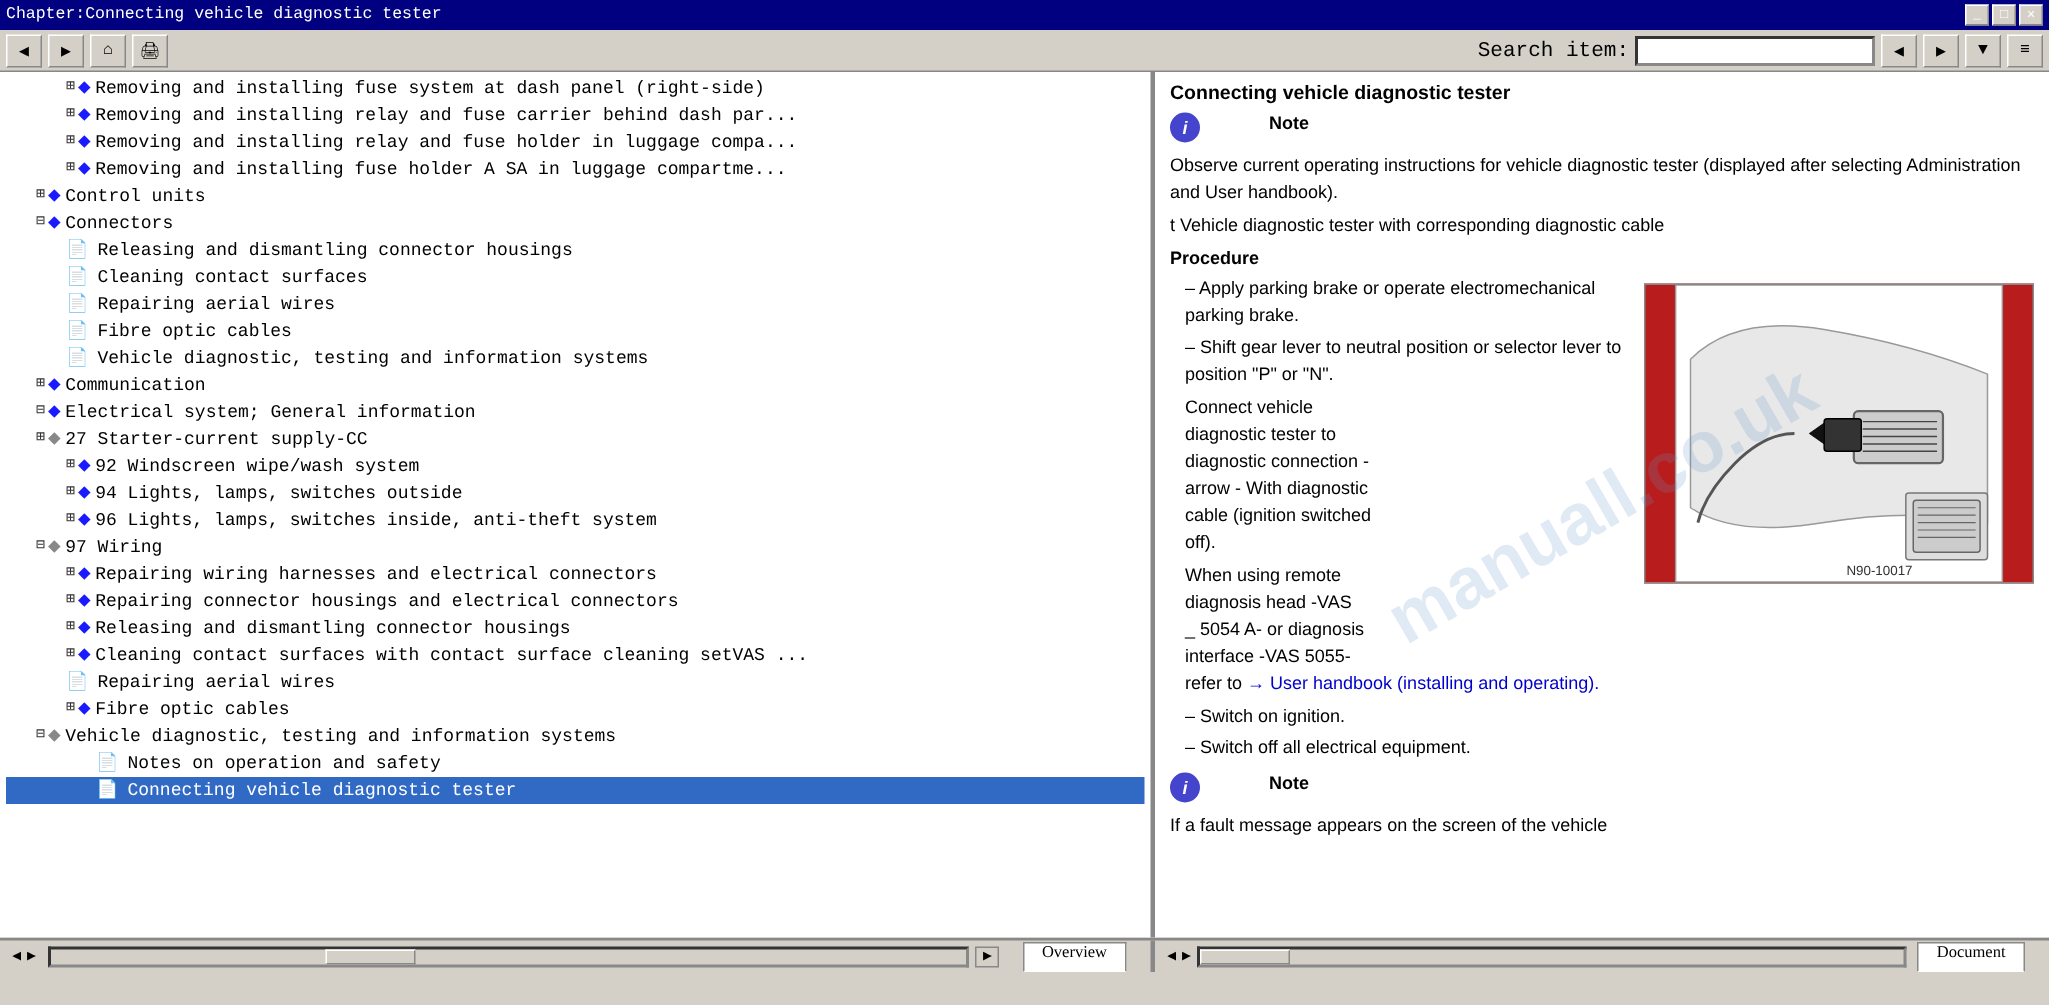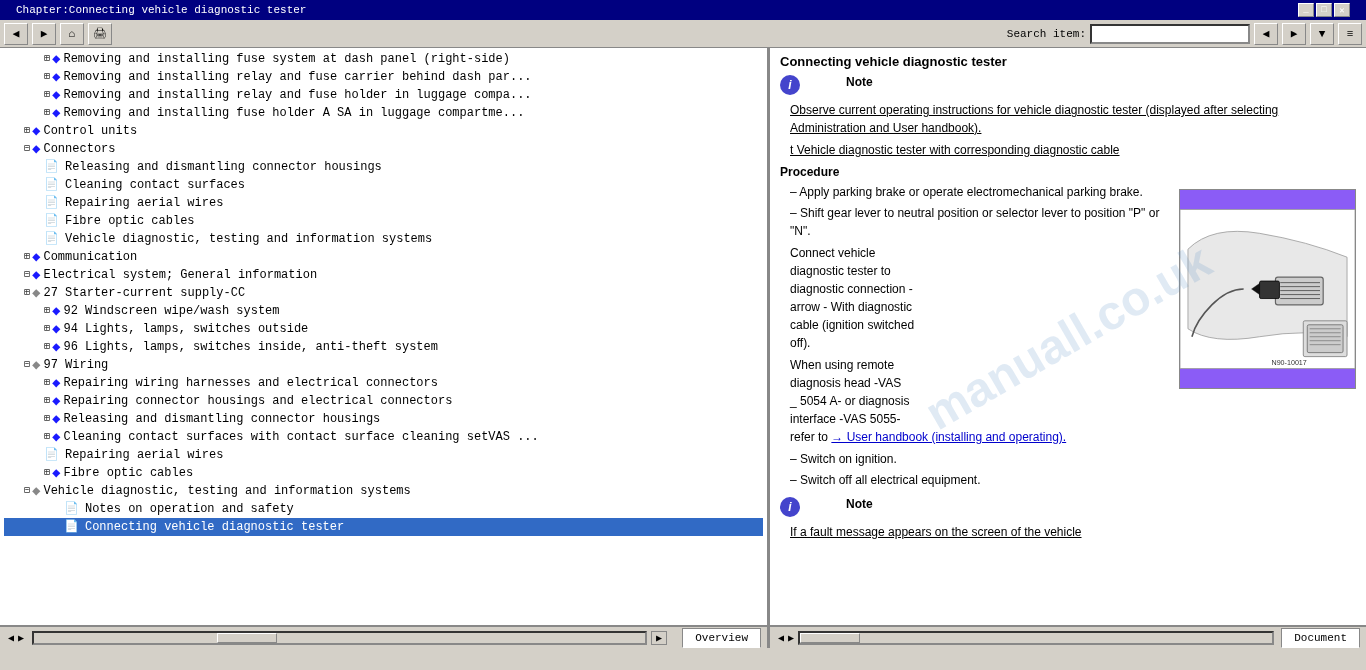--- a/index.html
+++ b/index.html
@@ -6,21 +6,21 @@
     body { font-family: 'Courier New', monospace; font-size: 12px; background: #d4d0c8; overflow: hidden; width: 1366px; height: 670px; }
     
     
     .title-bar {
       background: #000080;
       color: white;
       height: 20px;
       display: flex;
       align-items: center;
       justify-content: space-between;
-      padding: 0 16px;
+      padding: 0 4px;
       font-size: 11px;
     }
     .title-bar-buttons { display: flex; gap: 2px; }
     .title-btn {
       width: 16px; height: 14px;
       background: #d4d0c8;
       border: 1px solid #888;
       font-size: 9px;
       display: flex; align-items: center; justify-content: center;
       cursor: pointer;
@@ -30,21 +30,21 @@
     
     .toolbar {
       background: #d4d0c8;
       height: 28px;
       display: flex;
       align-items: center;
       border-bottom: 1px solid #888;
       padding: 0 4px;
       gap: 4px;
     }
-    .search-label { font-size: 11px; margin-left: auto; font-family: Liberation Mono, monospace; }
+    .search-label { font-size: 14px; margin-left: auto; font-family: Liberation Mono, monospace; }
     .search-input {
       width: 160px;
       height: 20px;
       border: 2px inset #888;
       background: white;
       font-size: 11px;
       padding: 0 2px;
     }
     .toolbar-btn {
       width: 24px; height: 22px;
@@ -116,62 +116,63 @@
       background: #4444cc;
       color: white;
       border-radius: 50%;
       display: flex; align-items: center; justify-content: center;
       font-style: italic;
       font-weight: bold;
       font-size: 12px;
       flex-shrink: 0;
     }
     .note-label { font-weight: bold; margin-left: 40px; }
-    .content-para { margin: 4px 10px; line-height: 1.5; text-decoration: underline; }
+    .content-para { margin: 4px 0; line-height: 1.5; }
     .content-list-item { margin: 3px 0; padding-left: 10px; line-height: 1.5; }
     .procedure-header { font-weight: bold; margin: 6px 0 4px; }
-    .link-text { color: #0000cc; text-decoration: underline; cursor: pointer; }
+    .link-text { color: #0000cc; cursor: pointer; }
     
     
     .watermark {
       position: absolute;
       top: 50%;
       left: 50%;
       transform: translate(-50%, -50%) rotate(-30deg);
       font-size: 48px;
       color: rgba(100, 150, 200, 0.2);
       font-weight: bold;
       pointer-events: none;
       white-space: nowrap;
       font-family: Arial, sans-serif;
       z-index: 10;
     }
 
     
     .diagram-container {
       float: right;
-      width: 177px;
+      width: 260px;
       height: 200px;
       border: 1px solid #888;
       margin: 6px 0 6px 10px;
-      background: #8b5cf6;
+      background: #b91c1c;
       position: relative;
       overflow: hidden;
     }
     .tab {
       height: 20px;
       padding: 0 12px;
       background: #d4d0c8;
       border: 1px solid #888;
       border-bottom: none;
       font-size: 11px;
       display: flex;
-      align-items: center;
+      align-items: flex-start;
       cursor: pointer;
-      margin-right: 2px;
+      margin-right: 12px;
+      font-family: Liberation Serif, serif;
     }
     .tab.active {
       background: white;
       border-bottom: 1px solid white;
       z-index: 1;
     }
     .nav-arrows {
       display: flex;
       align-items: center;
       padding: 0 2px;

